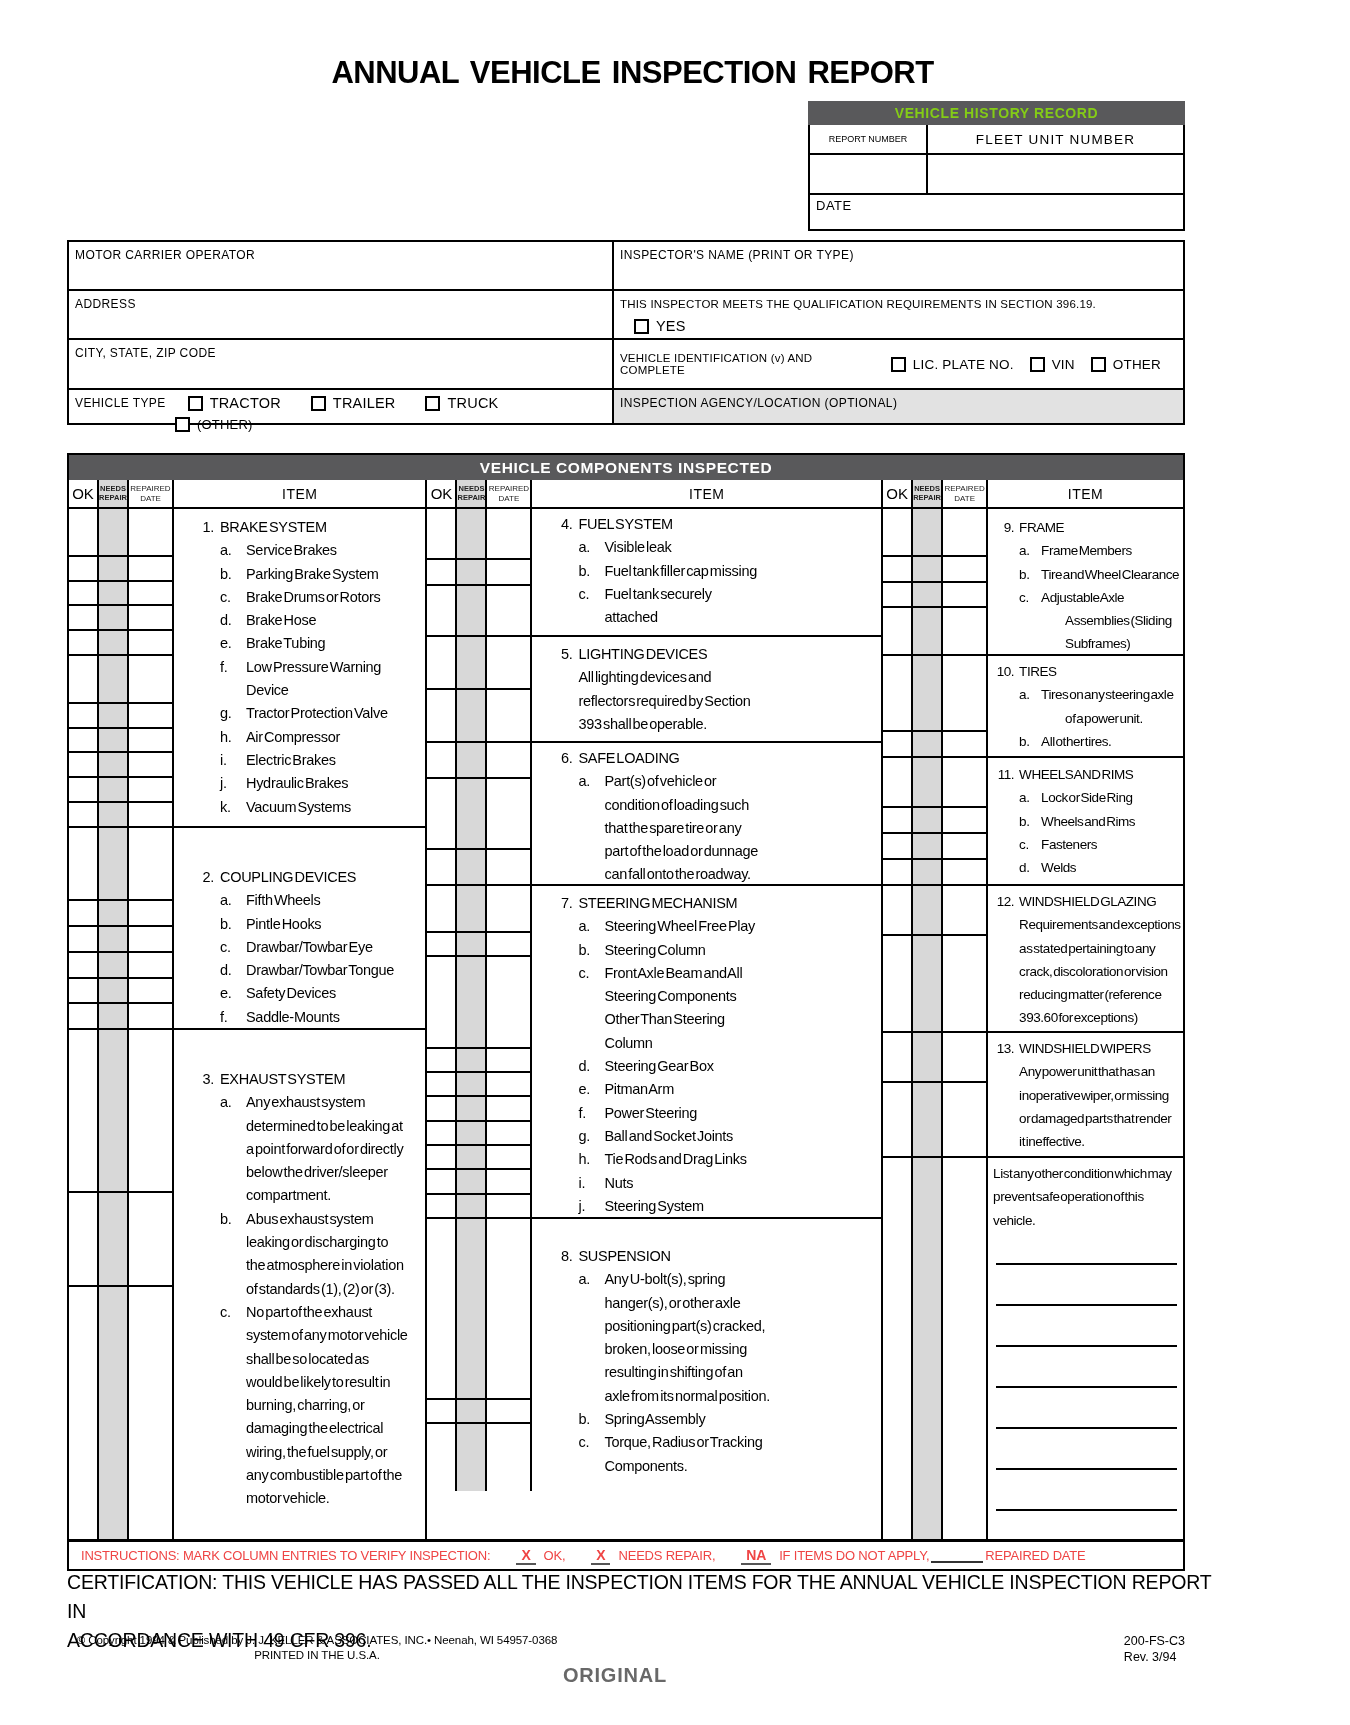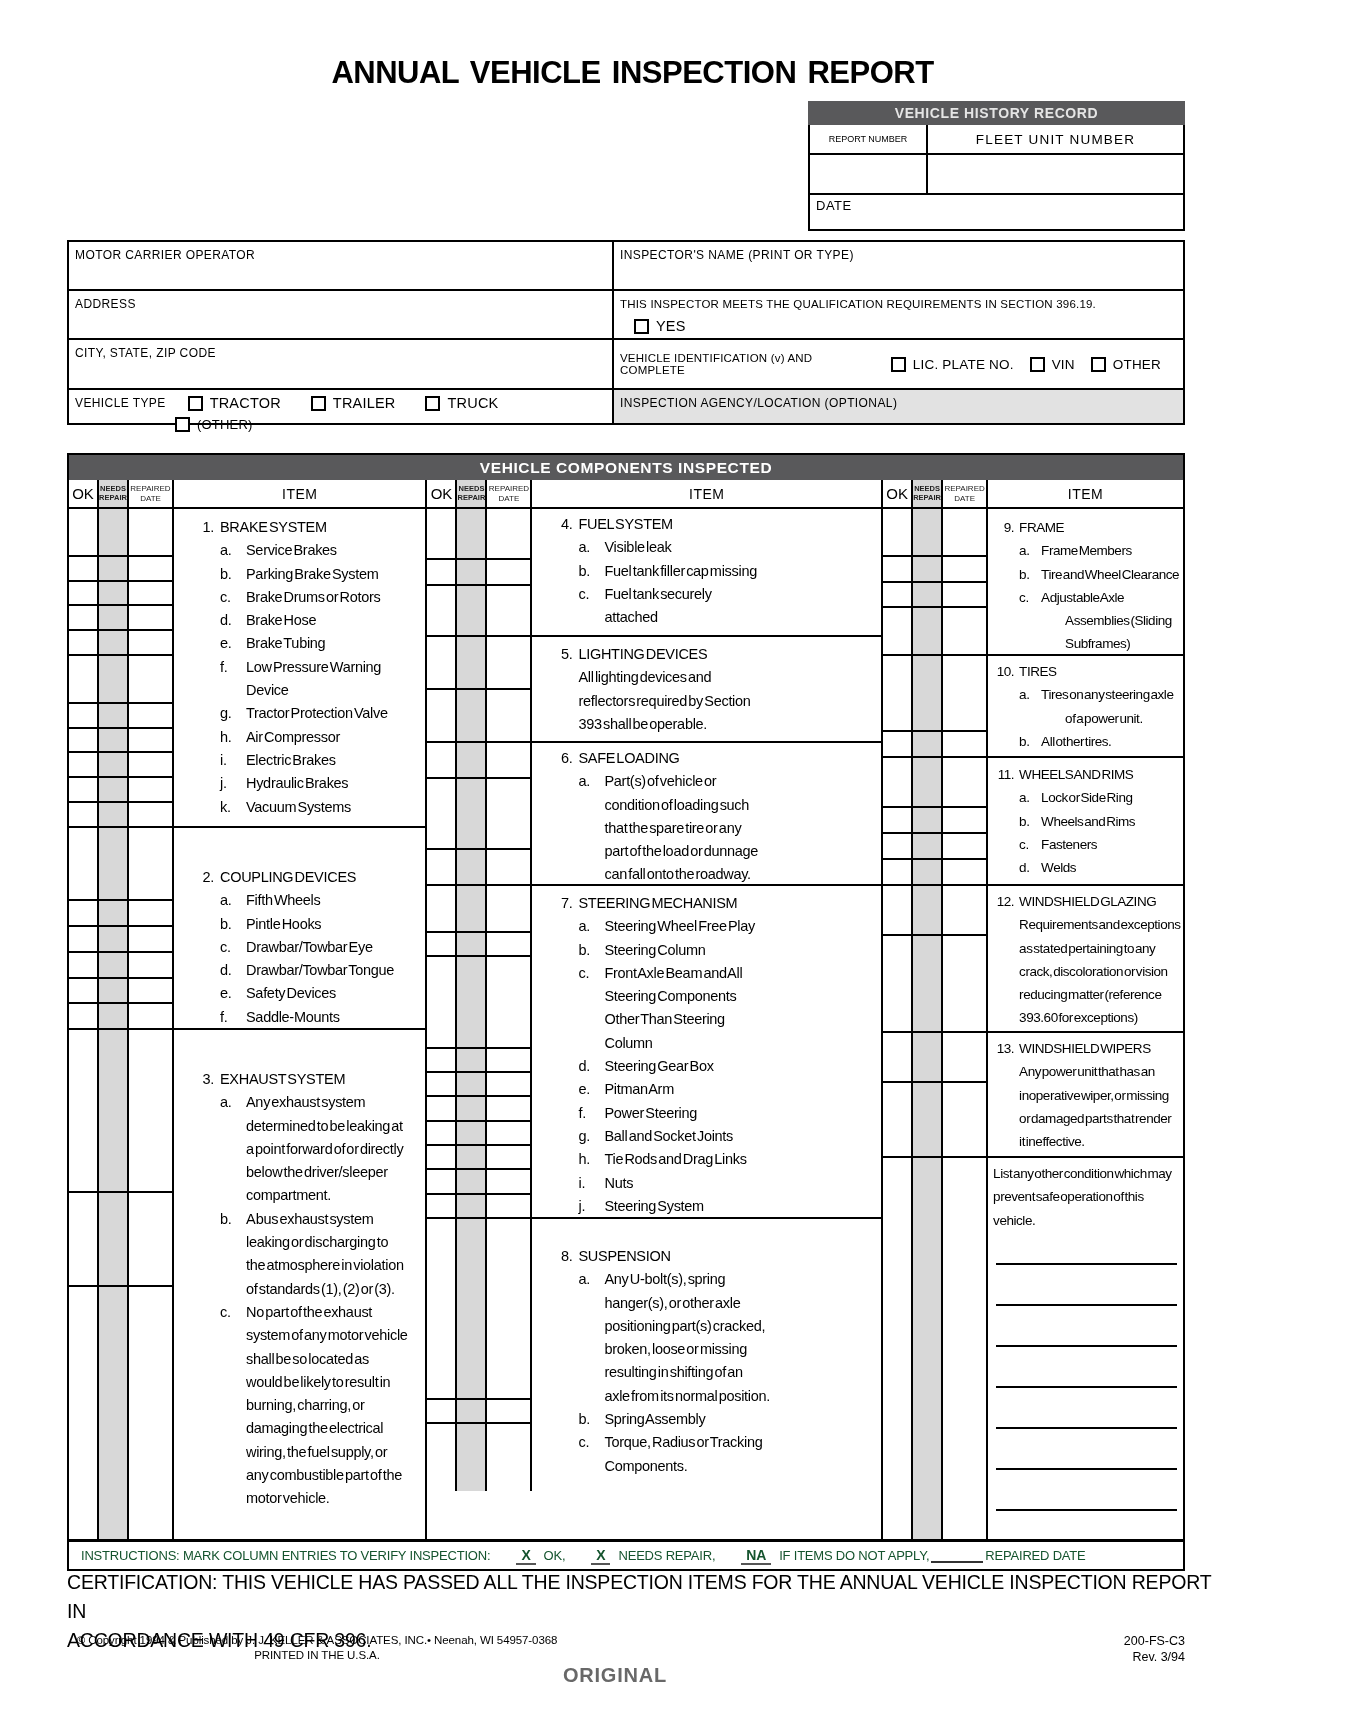--- a/index.html
+++ b/index.html
@@ -2,21 +2,21 @@
 <html><head>
 <meta charset="utf-8">
 <style>
   html,body{margin:0;padding:0;background:#fff;}
   body{width:1350px;height:1725px;position:relative;font-family:"Liberation Sans",sans-serif;color:#000;}
   .abs{position:absolute;}
   
   .title{top:55px;left:0;width:1265px;text-align:center;font-size:31px;font-weight:bold;letter-spacing:-0.5px;word-spacing:3px;}
   
   .vhr{left:808px;top:101px;width:377px;box-sizing:border-box;}
-  .vhr-bar{height:24px;background:#59595b;color:#e5e5e5;font-weight:bold;font-size:14px;display:flex;align-items:center;justify-content:center;letter-spacing:0.6px;}
+  .vhr-bar{height:24px;background:#59595b;color:#84cc16;font-weight:bold;font-size:14px;display:flex;align-items:center;justify-content:center;letter-spacing:0.6px;}
   .vhr-grid{border:2.5px solid #000;border-top:none;box-sizing:border-box;}
   .vhr-row{display:flex;}
   .vhr-c1{width:118px;border-right:2px solid #000;box-sizing:border-box;display:flex;align-items:center;justify-content:center;text-align:center;}
   .vhr-c2{flex:1;display:flex;align-items:center;justify-content:center;text-align:center;}
   .vhr-r1{height:28px;border-bottom:2px solid #000;}
   .vhr-r1 .vhr-c1{font-size:9px;line-height:1.15;}
   .vhr-r1 .vhr-c2{font-size:13.5px;letter-spacing:1.2px;}
   .vhr-r2{height:38px;}
   .vhr-r3{height:36px;border-top:2px solid #000;font-size:13px;display:flex;align-items:flex-start;padding:3px 0 0 6px;box-sizing:border-box;letter-spacing:0.5px;}
   
@@ -74,27 +74,27 @@
   .g0 .c,.g1 .c{padding-left:72px;}
   .g0 .d,.g1 .d{padding-left:46px;}
   .g2 .num{width:26px;text-align:right;margin-right:5px;}
   .g2 .let{margin-left:31px;width:22px;}
   .g2 .c{padding-left:77px;}
   .g2 .d{padding-left:31px;}
   .g2 .f{padding-left:5px;}
   .rule{height:39px;border-bottom:2.5px solid #000;margin:0 6px 0 8px;}
   .rule.r1{height:31px;}
   
-  .instr{height:27px;border-top:3px solid #000;display:flex;align-items:center;font-size:13px;letter-spacing:-0.2px;padding-left:12px;color:#14532d;}
+  .instr{height:27px;border-top:3px solid #000;display:flex;align-items:center;font-size:13px;letter-spacing:-0.2px;padding-left:12px;color:#ef4444;}
   .instr .imark{font-weight:bold;border-bottom:2.5px solid #555;padding:0 5px;margin:0 8px 0 26px;font-size:14px;}
   .instr .iblank{display:inline-block;width:52px;border-bottom:2px solid #333;height:12px;margin:0 2px;}
   
   .cert{left:67px;top:1568px;width:1160px;font-size:19.5px;letter-spacing:-0.2px;line-height:29px;}
   .copyright{left:67px;top:1633px;width:500px;font-size:11.5px;letter-spacing:-0.1px;text-align:center;line-height:15px;}
-  .formno{top:1633px;right:165px;font-size:12.5px;text-align:right;line-height:16px;margin-left:20px;}
+  .formno{top:1633px;right:165px;font-size:12.5px;line-height:16px;margin-left:20px;}
   .original{top:1664px;left:0;width:1230px;text-align:center;font-weight:bold;font-size:20px;color:#686868;letter-spacing:0.8px;}
 </style>
 </head>
 <body>
 
 <div class="abs title">ANNUAL VEHICLE INSPECTION REPORT</div>
 
 <div class="abs vhr">
   <div class="vhr-bar">VEHICLE HISTORY RECORD</div>
   <div class="vhr-grid">

